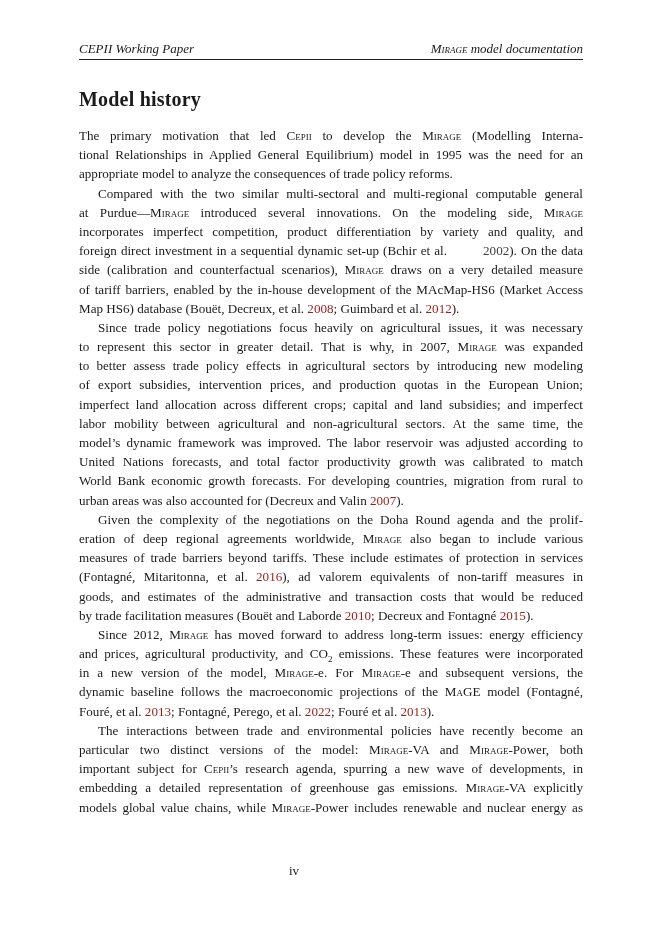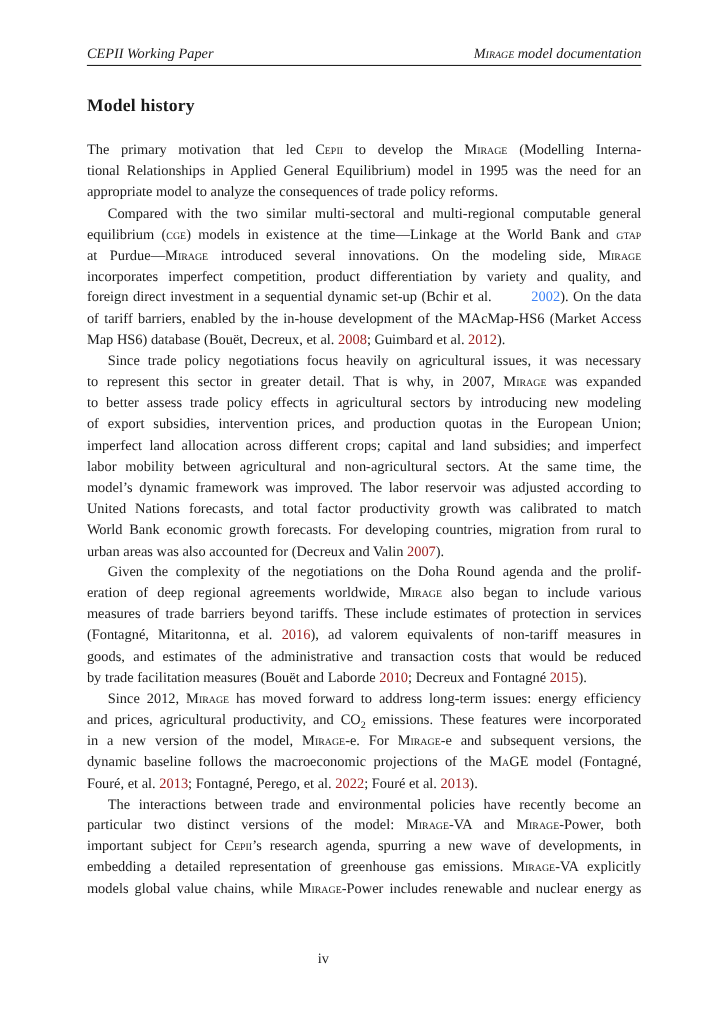--- a/index.html
+++ b/index.html
@@ -6,21 +6,21 @@
   body { width: 662px; height: 936px; position: relative; overflow: hidden;
          font-family: "DejaVu Serif", "Liberation Serif", serif; color: #1a1a1a; }
   .page { position: absolute; left: 0; top: 0; width: 662px; height: 936px; }
   .header { position: absolute; left: 79px; top: 41px; width: 504px; height: 18px;
             font-family: "Liberation Serif", serif; font-style: italic; font-size: 13px;
             border-bottom: 1px solid #222; }
   .header .left { position: absolute; left: 0; top: 0; }
   .header .right { position: absolute; right: 0; top: 0; }
   .sc { font-variant: small-caps; }
   h1 { position: absolute; left: 79px; top: 88px; margin: 0; font-family: "Liberation Serif", serif;
-       font-weight: bold; font-size: 16px; letter-spacing: 0.2px; }
+       font-weight: bold; font-size: 20px; letter-spacing: 0.2px; }
   .body { position: absolute; left: 79px; top: 126px; width: 504px;
           font-family: "Liberation Serif", serif; font-size: 13.1px; line-height: 19.2px; }
   .line { display: block; height: 19.2px; white-space: nowrap; text-align: justify;
           text-align-last: justify; }
   .line.last { text-align-last: left; }
   .line.indent { padding-left: 19px; }
   .cite { color: #9b1c1c; }
   sub { font-size: 9px; line-height: 0; }
   .pagenum { position: absolute; left: 0; width: 588px; top: 863px; text-align: center;
              font-family: "Liberation Serif", serif; font-size: 13px; }
@@ -37,24 +37,24 @@
   <h1>Model history</h1>
 
   <div class="body" id="body">
       <div>
         <span class="line">The primary motivation that led <span class="sc">Cepii</span> to develop the <span class="sc">Mirage</span> (Modelling Interna-</span>
         <span class="line">tional Relationships in Applied General Equilibrium) model in 1995 was the need for an</span>
         <span class="line last">appropriate model to analyze the consequences of trade policy reforms.</span>
       </div>
       <div>
         <span class="line indent">Compared with the two similar multi-sectoral and multi-regional computable general</span>
-        <span class="line">equilibrium (<span class="sc">cge</span>) models in existence at the time—Linkage at the World Bank and <span class="sc">gtap</span></span>
         <span class="line">at Purdue—<span class="sc">Mirage</span> introduced several innovations.  On the modeling side, <span class="sc">Mirage</span></span>
         <span class="line">incorporates imperfect competition, product differentiation by variety and quality, and</span>
-        <span class="line">foreign direct investment in a sequential dynamic set-up (Bchir et al. <a class="cite" style="color: #3b82f6; text-decoration: none; margin-left: 32px;">2002</a>).  On the data</span>
+        <span class="line">foreign direct investment in a sequential dynamic set-up (Bchir et al. <a class="cite" style="color: #404040; text-decoration: none; margin-left: 32px;">2002</a>).  On the data</span>
+        <span class="line">side (calibration and counterfactual scenarios), <span class="sc">Mirage</span> draws on a very detailed measure</span>
         <span class="line">of tariff barriers, enabled by the in-house development of the MAcMap-HS6 (Market Access</span>
         <span class="line last">Map HS6) database (Bouët, Decreux, et al. <a class="cite" style="color: rgb(155, 28, 28); text-decoration: none;">2008</a>; Guimbard et al. <a class="cite" style="color: rgb(155, 28, 28); text-decoration: none;">2012</a>).</span>
       </div>
       <div>
         <span class="line indent">Since trade policy negotiations focus heavily on agricultural issues, it was necessary</span>
         <span class="line">to represent this sector in greater detail.  That is why, in 2007, <span class="sc">Mirage</span> was expanded</span>
         <span class="line">to better assess trade policy effects in agricultural sectors by introducing new modeling</span>
         <span class="line">of export subsidies, intervention prices, and production quotas in the European Union;</span>
         <span class="line">imperfect land allocation across different crops; capital and land subsidies; and imperfect</span>
         <span class="line">labor mobility between agricultural and non-agricultural sectors.  At the same time, the</span>

